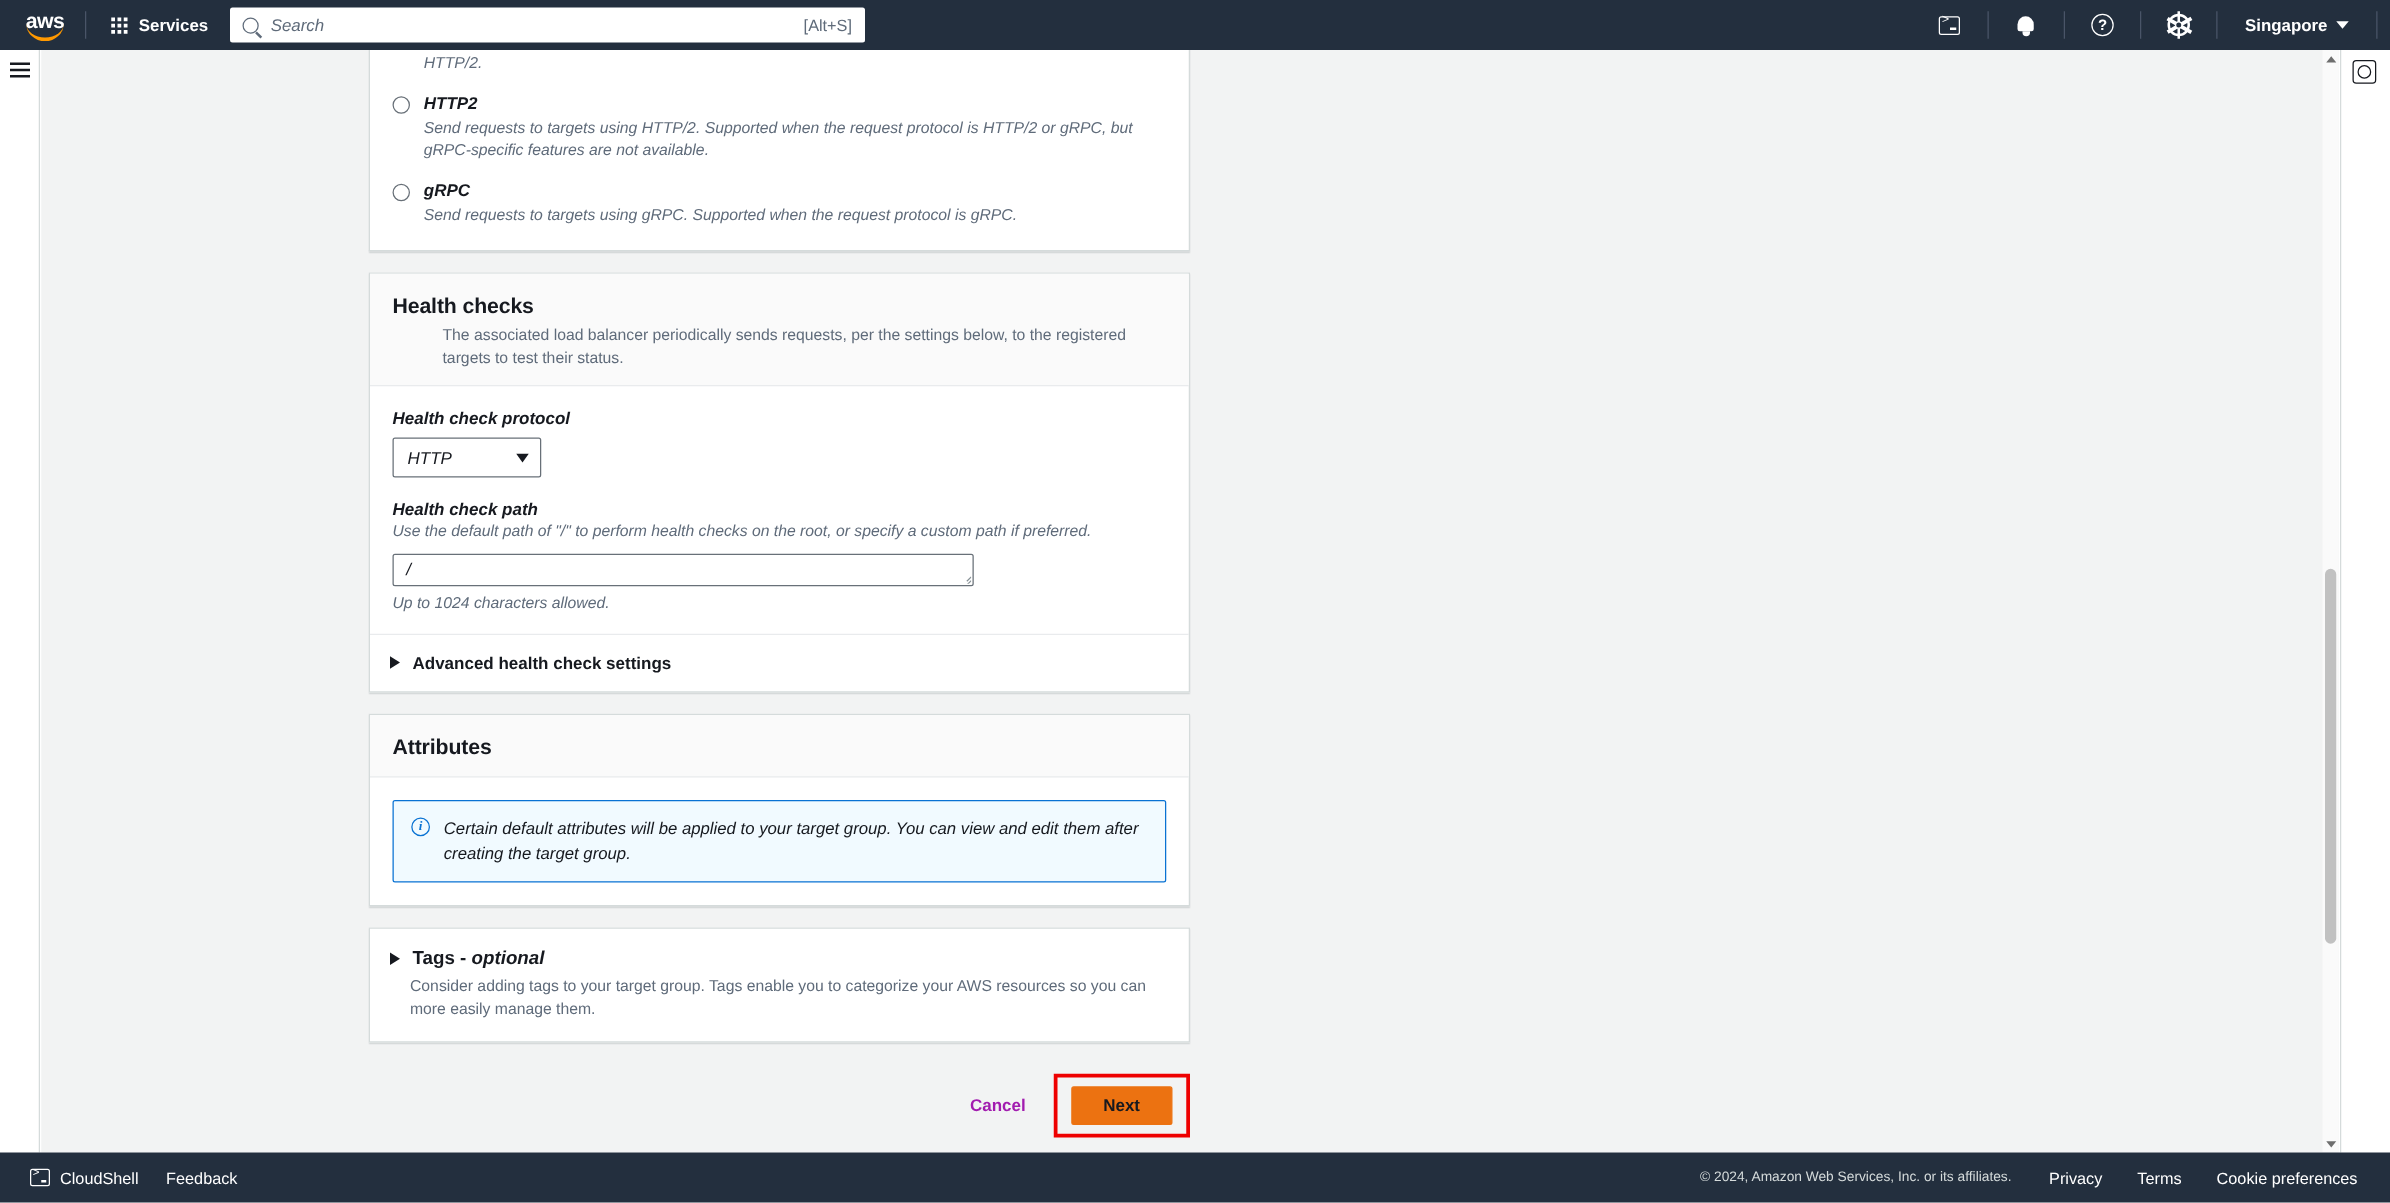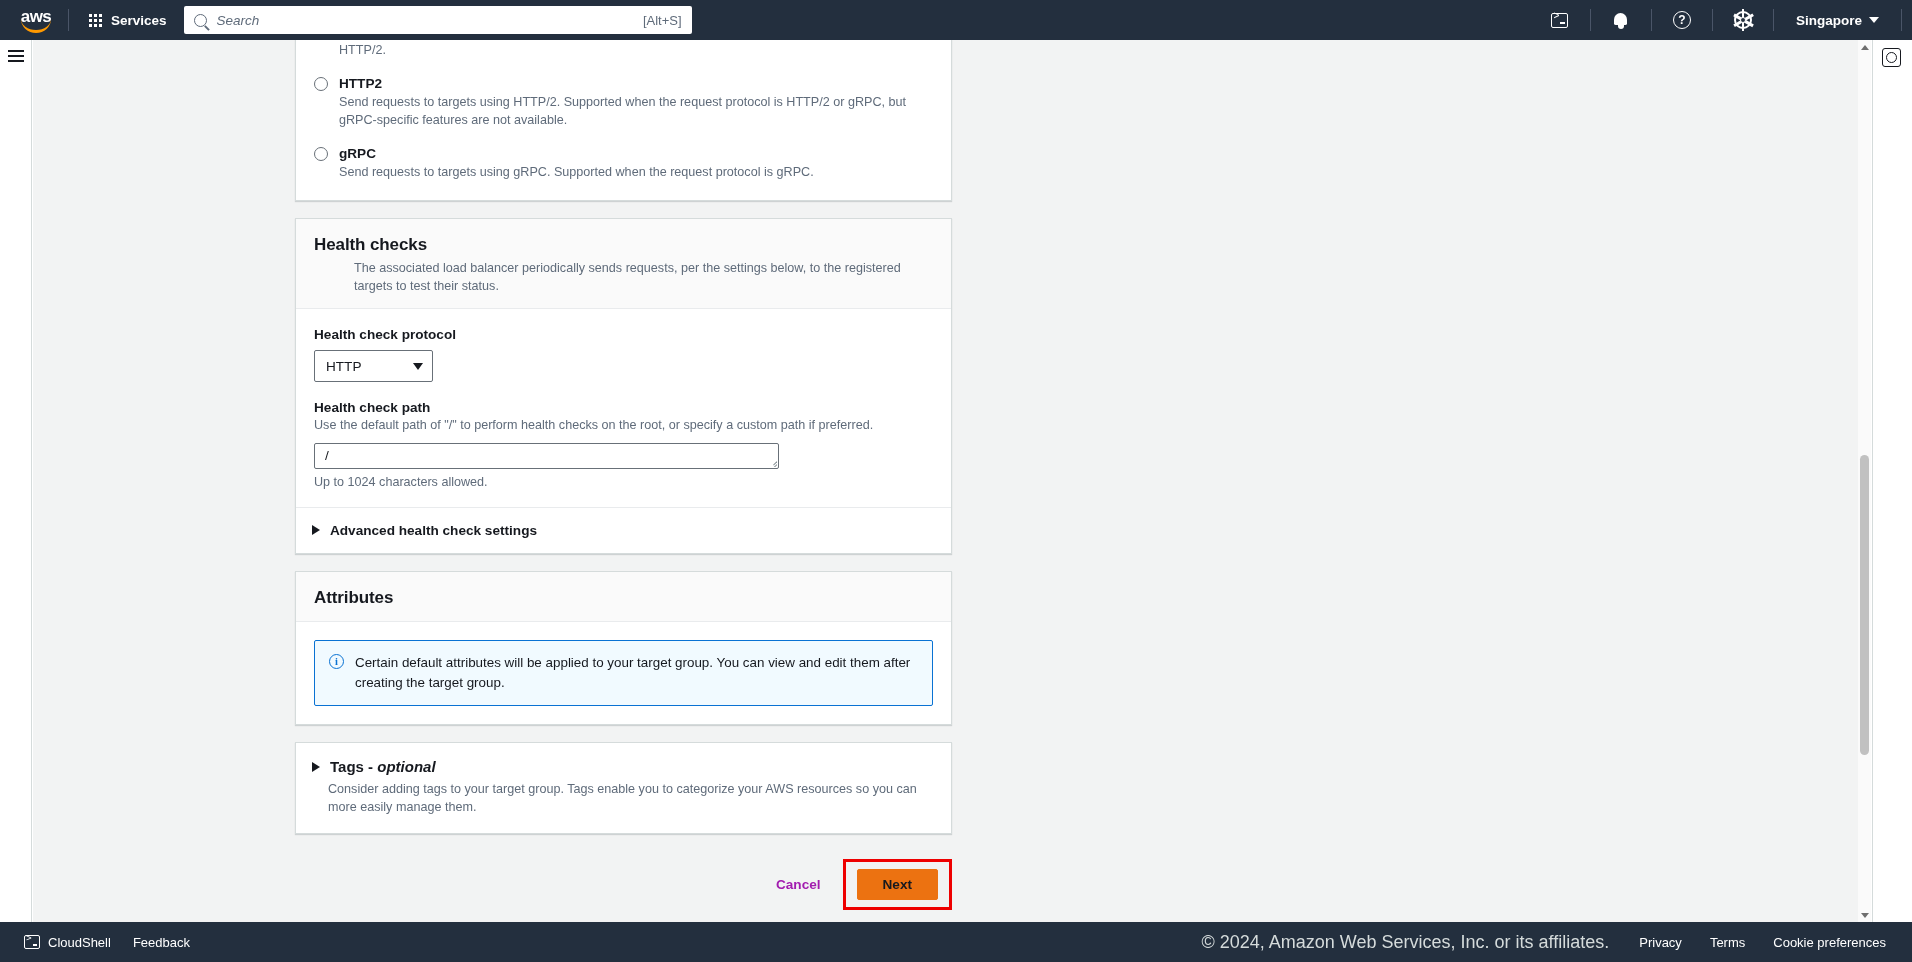--- a/index.html
+++ b/index.html
@@ -182,21 +182,21 @@
     background: #fafafa;
     border-bottom: 1px solid #e9ebed;
   }
   .card-title {
     font-size: 17px; font-weight: 700; color: #16191f;
     letter-spacing: -0.1px;
   }
   .card-desc {
     font-size: 12.6px; color: #5f6b7a; margin-top: 4px; line-height: 1.45; margin-left: 40px;
   }
-  .card-body { padding: 18px; }
+  .card-body { padding: 18px; font-style: italic; }
 
   
   .card-cut {
     border-top: none;
     margin-top: -1px;
   }
   .radio-opt { display: flex; gap: 11px; margin-bottom: 14px; }
   .radio-opt:last-child { margin-bottom: 0; }
   .radio-circle {
     flex: none; width: 14px; height: 14px; margin-top: 3px;
@@ -365,21 +365,21 @@
   }
   .cs-ico:after {
     content: ""; position: absolute; right: 2px; bottom: 2.5px;
     width: 4px; height: 1.5px; background: #ffffff;
   }
   .bb-item { padding: 0 12px; height: 40px; display: flex;
              align-items: center; cursor: pointer; font-size: 13px; }
   .bb-right {
     margin-left: auto; display: flex; align-items: center; margin-right: 12px;
   }
-  .bb-copy { font-size: 18px; color: #d5dbdb; padding-right: 16px; }
+  .bb-copy { font-size: 11px; color: #d5dbdb; padding-right: 16px; }
   .bb-link {
     font-size: 13px; color: #ffffff; padding: 0 14px;
     cursor: pointer; height: 24px; display: flex; align-items: center;
   }
 </style>
 </head>
 <body>
 
 <div class="topnav">
   <div class="aws-logo">

